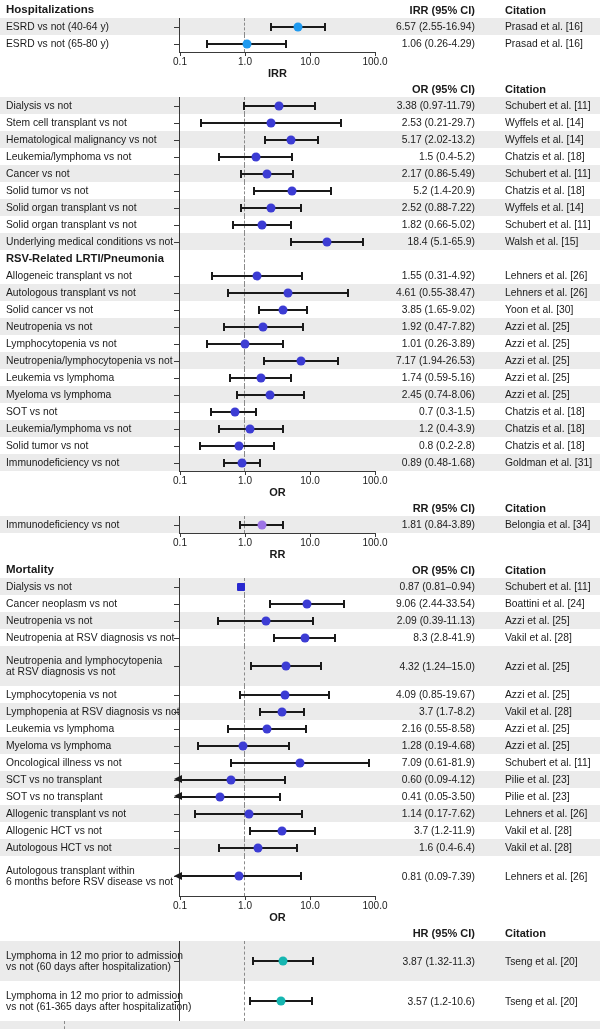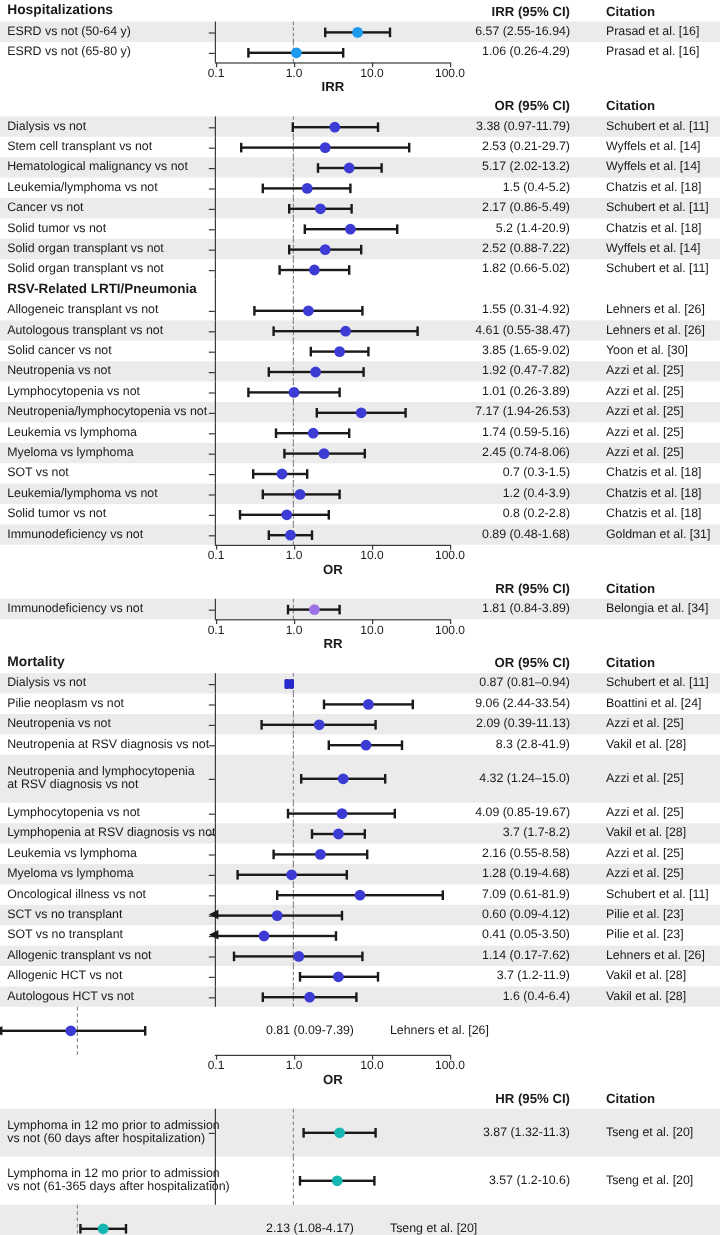--- a/index.html
+++ b/index.html
@@ -41,21 +41,21 @@
   <div id="panels">
       <div class="panel">
         <div class="phead">
           <div class="col-label">Hospitalizations</div>
           <div class="col-plot"></div>
           <div class="col-value">IRR (95% CI)</div>
           <div class="col-cite">Citation</div>
         </div>
         <div class="row striped">
           <div class="col-label">
-            <div class="lab-line">ESRD vs not (50-64 y)</div>
+            <div class="lab-line">ESRD vs not (40-64 y)</div>
           </div>
           <div class="col-plot data-plot">
             <div class="vline"></div>
             <div class="ytick"></div>
             <div class="ci" style="left: 91.4251px; width: 53.4543px;"></div>
             <div class="cap" style="left: 90.4251px;"></div>
             <div class="cap" style="left: 143.879px;"></div>
             <div class="mk" style="left: 118.142px; background: rgb(30, 154, 240);"></div>
           </div>
           <div class="col-value">6.57 (2.55-16.94)</div>
@@ -214,20 +214,35 @@
             <div class="vline"></div>
             <div class="ytick"></div>
             <div class="ci" style="left: 53.2704px; width: 57.2754px;"></div>
             <div class="cap" style="left: 52.2704px;"></div>
             <div class="cap" style="left: 109.546px;"></div>
             <div class="mk" style="left: 81.9046px; background: rgb(60, 60, 212);"></div>
           </div>
           <div class="col-value">1.82 (0.66-5.02)</div>
           <div class="col-cite">Schubert et al. [11]</div>
         </div>
+        <div class="row striped">
+          <div class="col-label">
+            <div class="lab-line">Underlying medical conditions vs not</div>
+          </div>
+          <div class="col-plot data-plot">
+            <div class="vline"></div>
+            <div class="ytick"></div>
+            <div class="ci" style="left: 110.992px; width: 72.2355px;"></div>
+            <div class="cap" style="left: 109.992px;"></div>
+            <div class="cap" style="left: 182.228px;"></div>
+            <div class="mk" style="left: 147.213px; background: rgb(60, 60, 212);"></div>
+          </div>
+          <div class="col-value">18.4 (5.1-65.9)</div>
+          <div class="col-cite">Walsh et al. [15]</div>
+        </div>
         <div class="row section-row">
           <div class="col-label">
             <div class="lab-line">RSV-Related LRTI/Pneumonia</div>
           </div>
           <div class="col-plot data-plot">
             <div class="vline"></div>
           </div>
           <div class="col-value"></div>
           <div class="col-cite"></div>
         </div>
@@ -486,21 +501,21 @@
             <div class="ci" style="left: 59.0515px; width: 4.20178px;"></div>
             <div class="cap" style="left: 58.0515px;"></div>
             <div class="cap" style="left: 62.2533px;"></div>
             <div class="mk square" style="left: 61.0688px; background: rgb(40, 40, 207);"></div>
           </div>
           <div class="col-value">0.87 (0.81–0.94)</div>
           <div class="col-cite">Schubert et al. [11]</div>
         </div>
         <div class="row">
           <div class="col-label">
-            <div class="lab-line">Pilie neoplasm vs not</div>
+            <div class="lab-line">Cancer neoplasm vs not</div>
           </div>
           <div class="col-plot data-plot">
             <div class="vline"></div>
             <div class="ytick"></div>
             <div class="ci" style="left: 90.1803px; width: 73.9813px;"></div>
             <div class="cap" style="left: 89.1803px;"></div>
             <div class="cap" style="left: 163.162px;"></div>
             <div class="mk" style="left: 127.213px; background: rgb(60, 60, 212);"></div>
           </div>
           <div class="col-value">9.06 (2.44-33.54)</div>
@@ -696,20 +711,24 @@
             <div class="ytick"></div>
             <div class="ci" style="left: 39.1339px; width: 78.2678px;"></div>
             <div class="cap" style="left: 38.1339px;"></div>
             <div class="cap" style="left: 116.402px;"></div>
             <div class="mk" style="left: 78.2678px; background: rgb(60, 60, 212);"></div>
           </div>
           <div class="col-value">1.6 (0.4-6.4)</div>
           <div class="col-cite">Vakil et al. [28]</div>
         </div>
         <div class="row double">
+          <div class="col-label">
+            <div class="lab-line">Autologous transplant within</div>
+            <div class="lab-line">6 months before RSV disease vs not</div>
+          </div>
           <div class="col-plot data-plot">
             <div class="vline"></div>
             <div class="ytick"></div>
             <div class="ci" style="left: 0px; width: 121.462px;"></div>
             <div class="arr"></div>
             <div class="cap" style="left: 120.462px;"></div>
             <div class="mk" style="left: 59.0515px; background: rgb(60, 60, 212);"></div>
           </div>
           <div class="col-value">0.81 (0.09-7.39)</div>
           <div class="col-cite">Lehners et al. [26]</div>

